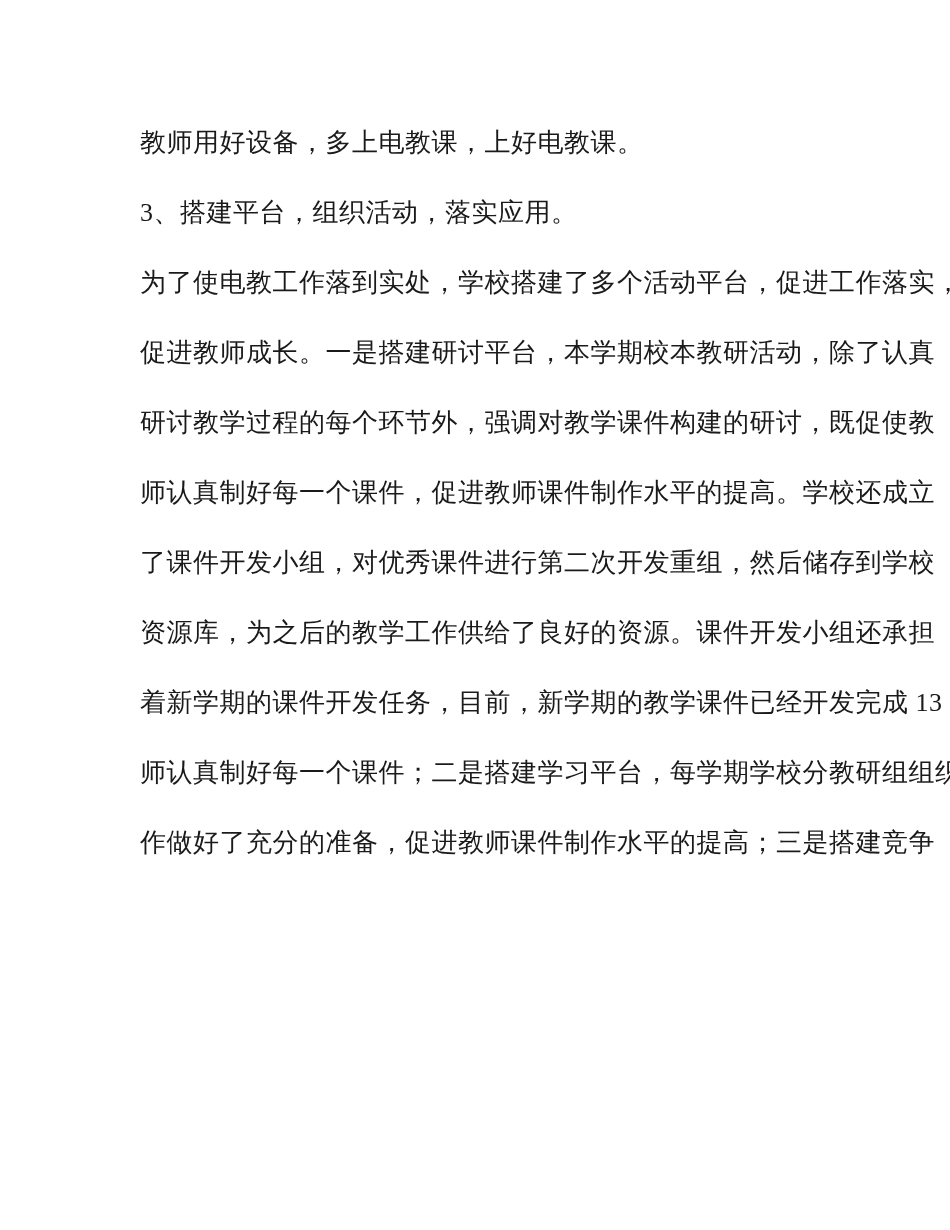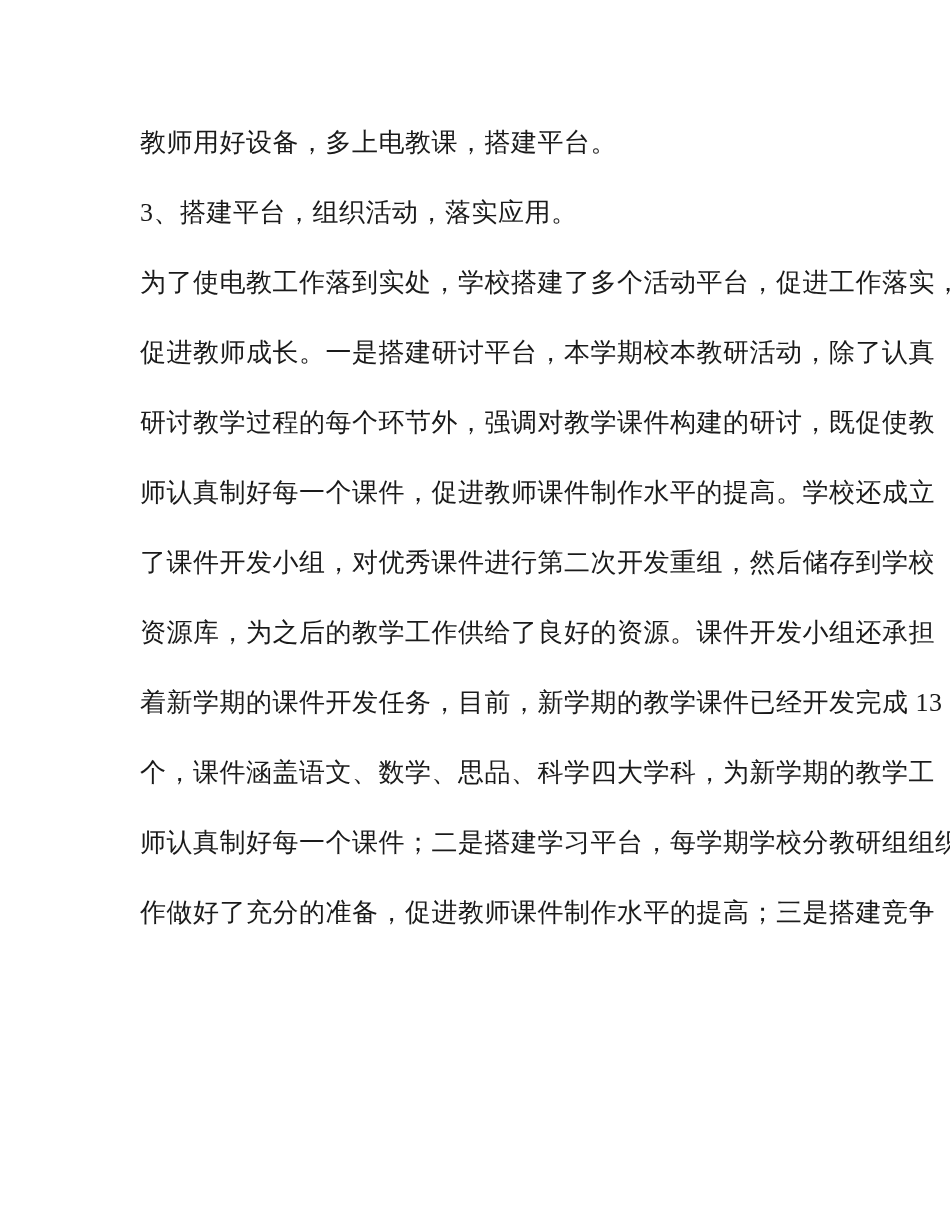--- a/index.html
+++ b/index.html
@@ -29,26 +29,25 @@
     letter-spacing: 0.5px;
     white-space: pre;
     text-align: left;
   }
 </style>
 </head>
 <body>
 
 <div class="doc-page">
   <div class="doc-content">
-    <div class="doc-line">教师用好设备，多上电教课，搭建平台。</div>
+    <div class="doc-line">教师用好设备，多上电教课，上好电教课。</div>
     <div class="doc-line">3、搭建平台，组织活动，落实应用。</div>
     <div class="doc-line">为了使电教工作落到实处，学校搭建了多个活动平台，促进工作落实，</div>
     <div class="doc-line">促进教师成长。一是搭建研讨平台，本学期校本教研活动，除了认真</div>
     <div class="doc-line">研讨教学过程的每个环节外，强调对教学课件构建的研讨，既促使教</div>
     <div class="doc-line">师认真制好每一个课件，促进教师课件制作水平的提高。学校还成立</div>
     <div class="doc-line">了课件开发小组，对优秀课件进行第二次开发重组，然后储存到学校</div>
     <div class="doc-line">资源库，为之后的教学工作供给了良好的资源。课件开发小组还承担</div>
     <div class="doc-line">着新学期的课件开发任务，目前，新学期的教学课件已经开发完成 13</div>
-    <div class="doc-line">个，课件涵盖语文、数学、思品、科学四大学科，为新学期的教学工</div>
     <div class="doc-line">师认真制好每一个课件；二是搭建学习平台，每学期学校分教研组组织</div>
     <div class="doc-line">作做好了充分的准备，促进教师课件制作水平的提高；三是搭建竞争</div>
   </div>
 </div>
 
 </body></html>

